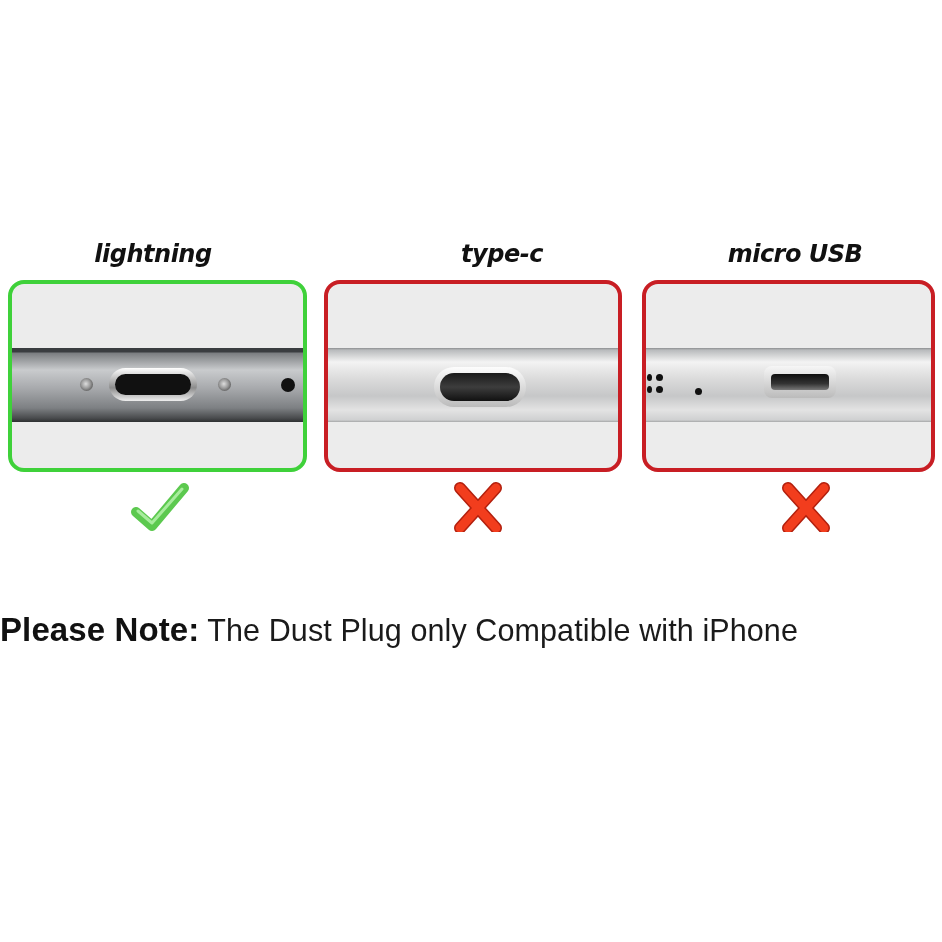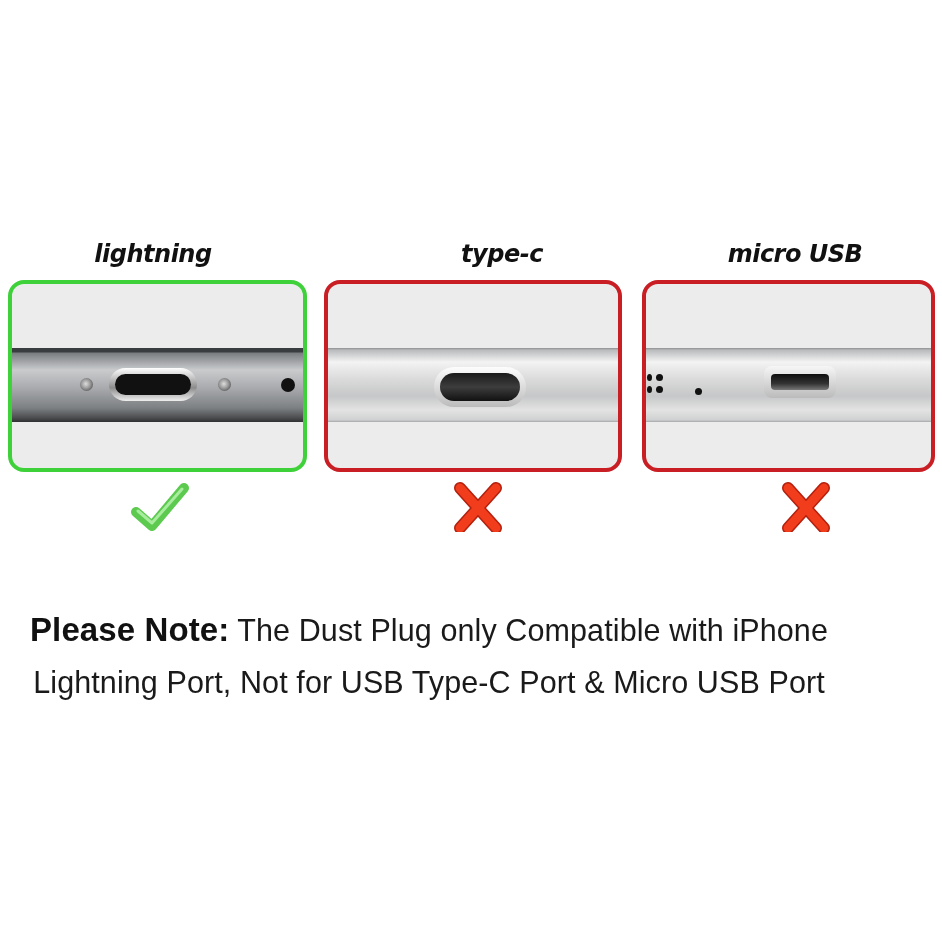--- a/index.html
+++ b/index.html
@@ -14,21 +14,21 @@
   .port{position:absolute;}
   .lightning{left:97px;top:20px;width:88px;height:33px;border-radius:17px;background:linear-gradient(#fff,#8b8b8b 60%,#eee);}
   .lightning::after{content:"";position:absolute;left:6px;top:6px;right:6px;bottom:6px;border-radius:12px;background:#111;}
   .screw{width:13px;height:13px;border-radius:50%;background:radial-gradient(circle at 45% 45%,#ddd 0,#999 45%,#555 80%);top:30px;}
   .hole{border-radius:50%;background:#111;}
   .typec{left:106px;top:19px;width:92px;height:40px;border-radius:20px;background:linear-gradient(#fdfdfd,#bbb);}
   .typec::after{content:"";position:absolute;left:6px;top:6px;right:6px;bottom:6px;border-radius:14px;background:linear-gradient(#1a1a1a,#3d3d3d 50%,#111);}
   .micro{left:118px;top:18px;width:72px;height:32px;border-radius:8px;background:linear-gradient(#f6f6f6,#bbb);}
   .micro::after{content:"";position:absolute;left:7px;top:8px;right:7px;bottom:8px;border-radius:4px;background:linear-gradient(#0e0e0e,#333 60%,#777);}
   .mark{position:absolute;top:482px;width:60px;height:50px;}
-  .note{position:absolute;left:0;top:604px;width:858px;font-family:"Liberation Sans",sans-serif;font-size:30.5px;color:#1a1a1a;line-height:52px;letter-spacing:0.1px;text-align:center;}
+  .note{position:absolute;left:0;top:604px;width:858px;font-family:"Liberation Sans",sans-serif;font-size:30.5px;color:#1a1a1a;line-height:52px;letter-spacing:0.1px;}
   .note b{font-weight:bold;font-size:33px;color:#111;}
 </style>
 </head>
 <body>
 
 <div class="label" style="left:3px;text-align:center;">lightning</div>
 <div class="label" style="left:352px;">type-c</div>
 <div class="label" style="left:645px;">micro USB</div>
 
 <div class="panel ok" style="left:8px;width:299px;">
@@ -66,14 +66,13 @@
   <path d="M12 6 L48 46 M48 6 L12 46" stroke="#b3200e" stroke-width="12" stroke-linecap="round"></path>
   <path d="M12 6 L48 46 M48 6 L12 46" stroke="#f23d1d" stroke-width="9" stroke-linecap="round"></path>
 </svg>
 <svg class="mark" style="left:776px;" viewBox="0 0 60 50">
   <path d="M12 6 L48 46 M48 6 L12 46" stroke="#b3200e" stroke-width="12" stroke-linecap="round"></path>
   <path d="M12 6 L48 46 M48 6 L12 46" stroke="#f23d1d" stroke-width="9" stroke-linecap="round"></path>
 </svg>
 
 <div class="note">
   <div><b>Please Note:</b><span> The Dust Plug only Compatible with iPhone</span></div>
-  <div>Lightning Port, Not for USB Type-C Port &amp; Micro USB Port</div>
 </div>
 
 </body></html>

